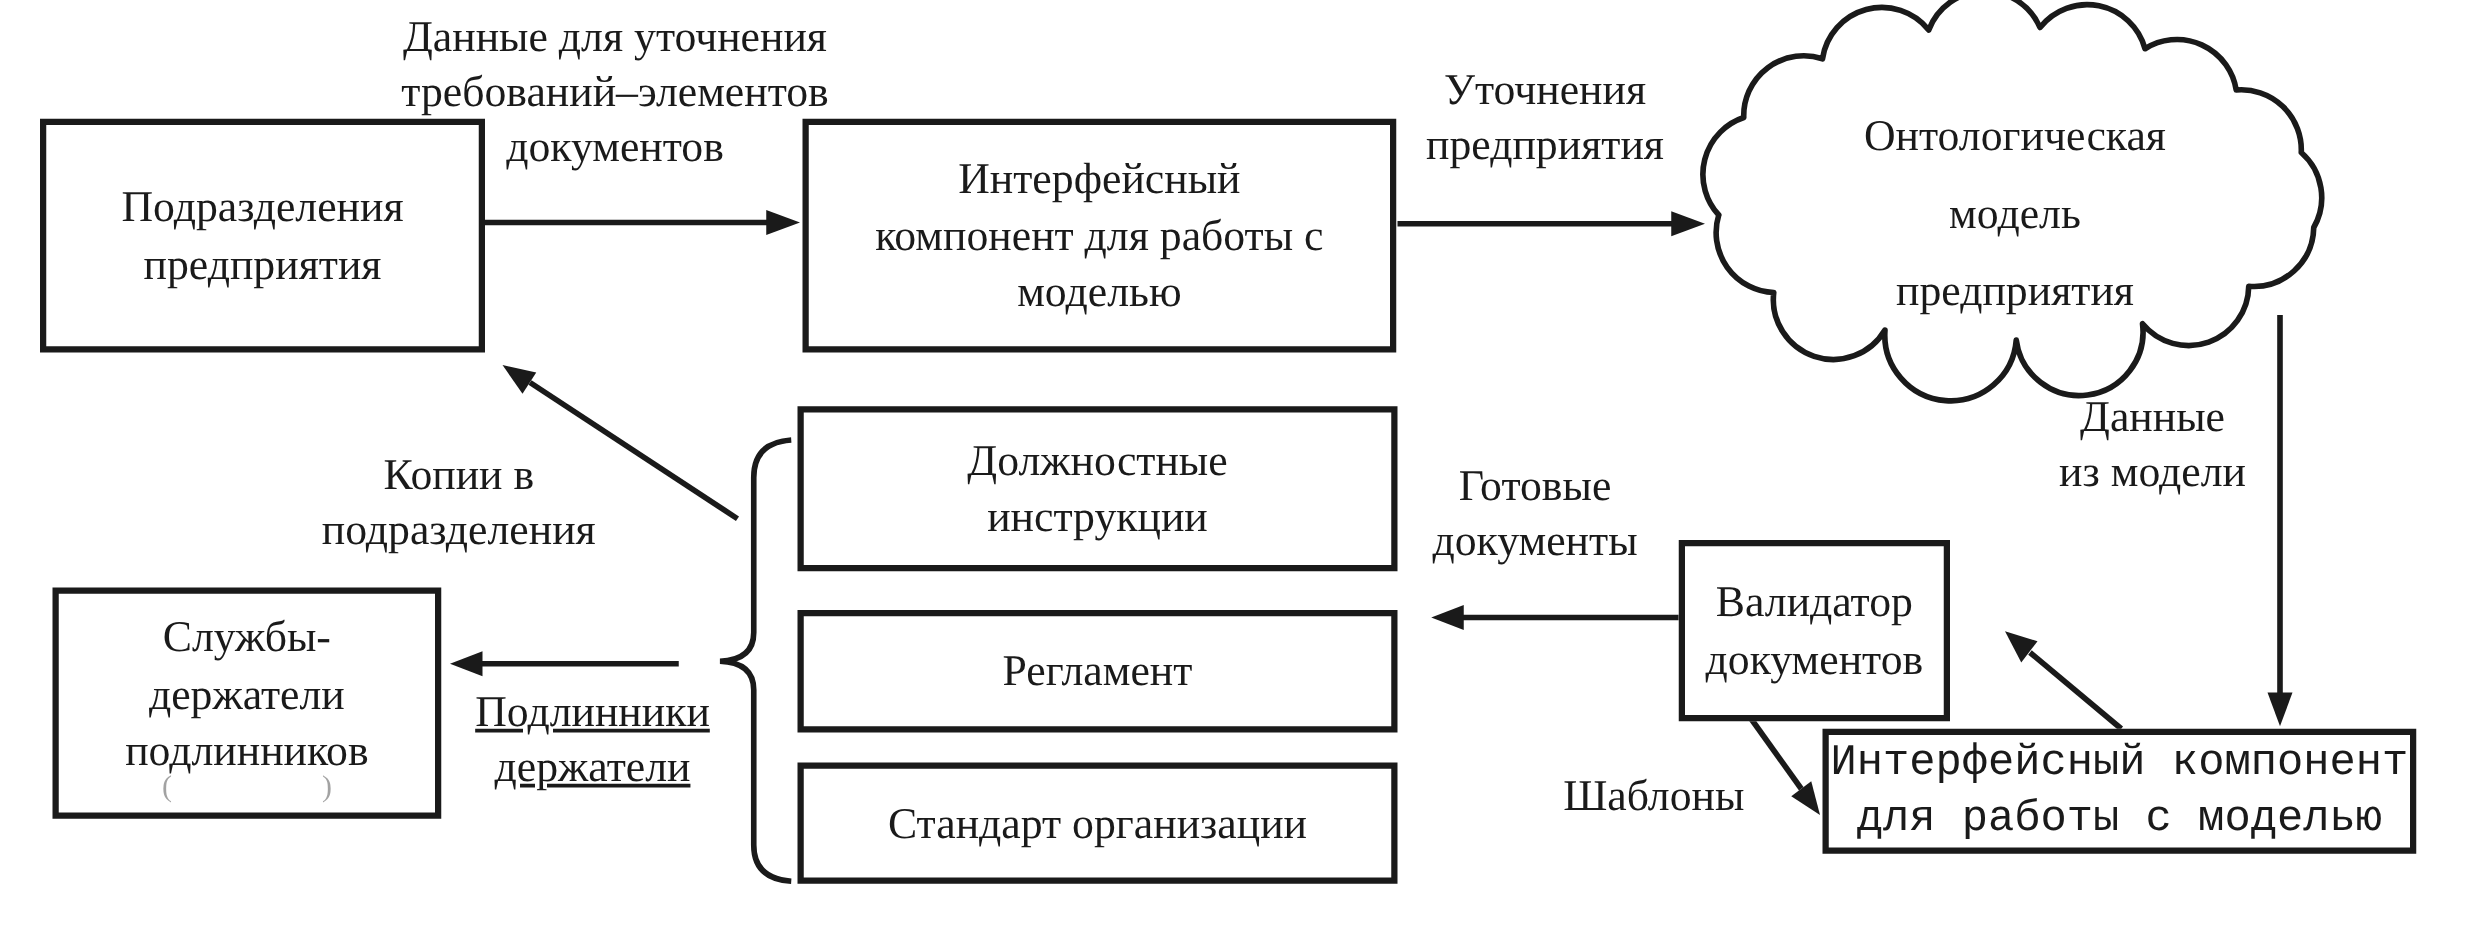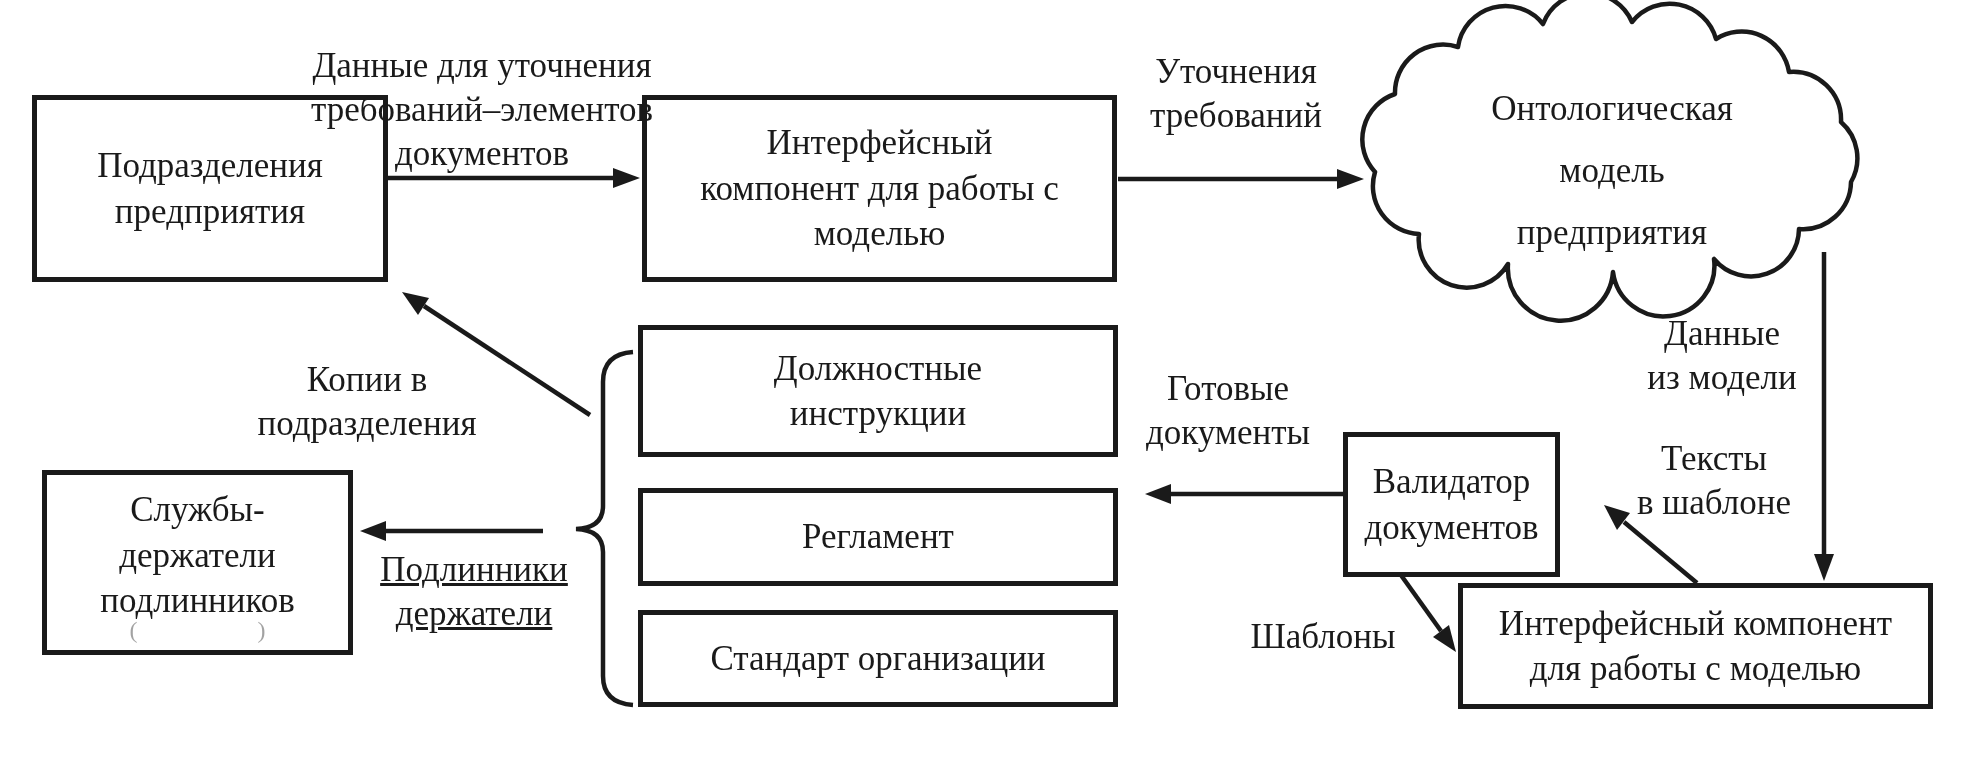--- a/index.html
+++ b/index.html
@@ -141,51 +141,49 @@
 
   <div class="box" style="left:638px; top:610px; width:480px; height:97px;">
     <div class="node-label">Стандарт организации</div>
   </div>
 
   <div class="box" style="left:1343px; top:432px; width:217px; height:145px;font-family:Liberation Serif, serif;">
     <div class="node-label">Валидатор
 документов</div>
   </div>
 
-  <div class="box" style="left:1458px; top:583px; width:475px; height:126px;">
+  <div class="box" style="left:1458px; top:583px; width:475px; height:100px;font-family:Liberation Mono, monospace;">
     <div class="node-label">Интерфейсный компонент
 для работы с моделью</div>
   </div>
 
   <div class="box" style="left:42px; top:470px; width:311px; height:185px;">
     <div class="node-label" style="margin-top:-14px;">Службы-
 держатели
 подлинников</div>
     <div class="faint-marks">
       <span>(</span>
       <span>)</span>
     </div>
   </div>
 
   <div class="cloud-label" style="left:1462px; top:78px; width:300px;">Онтологическая
 модель
 предприятия</div>
 
-  <div class="edge-label" style="left:292px; top:8px; width:380px;margin-top:36px;">Данные для уточнения
+  <div class="edge-label" style="left:302px; top:8px; width:380px;">Данные для уточнения
 требований–элементов
 документов</div>
 
   <div class="edge-label" style="left:1136px; top:50px; width:200px;">Уточнения
-требований</div>
+предприятия</div>
 
   <div class="edge-label" style="left:1622px; top:312px; width:200px;">Данные
 из модели</div>
 
-  <div class="edge-label" style="left:1614px; top:437px; width:200px;">Тексты
-в шаблоне</div>
 
   <div class="edge-label" style="left:1128px; top:367px; width:200px;">Готовые
 документы</div>
 
   <div class="edge-label" style="left:1223px; top:615px; width:200px;">Шаблоны</div>
 
   <div class="edge-label" style="left:257px; top:358px; width:220px;">Копии в
 подразделения</div>
 
   <div class="edge-label" style="left:364px; top:548px; width:220px;text-decoration:underline;">Подлинники

